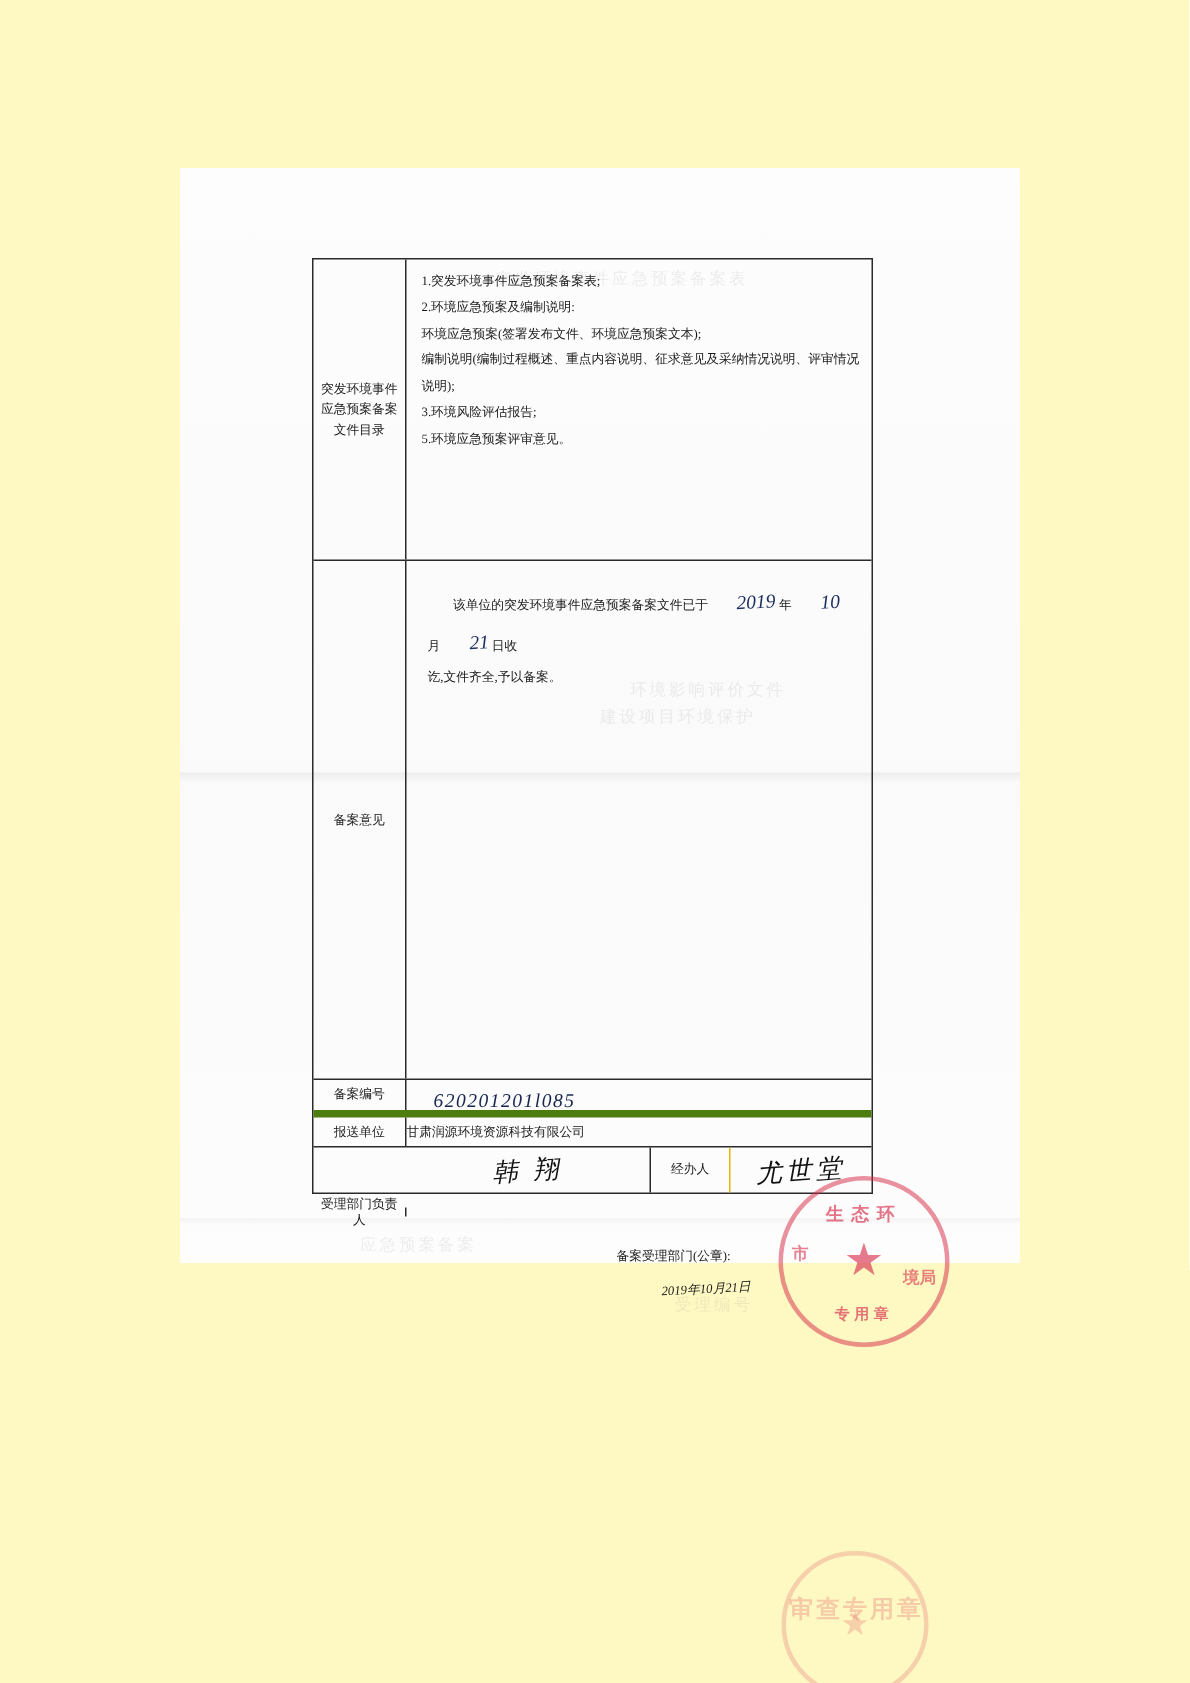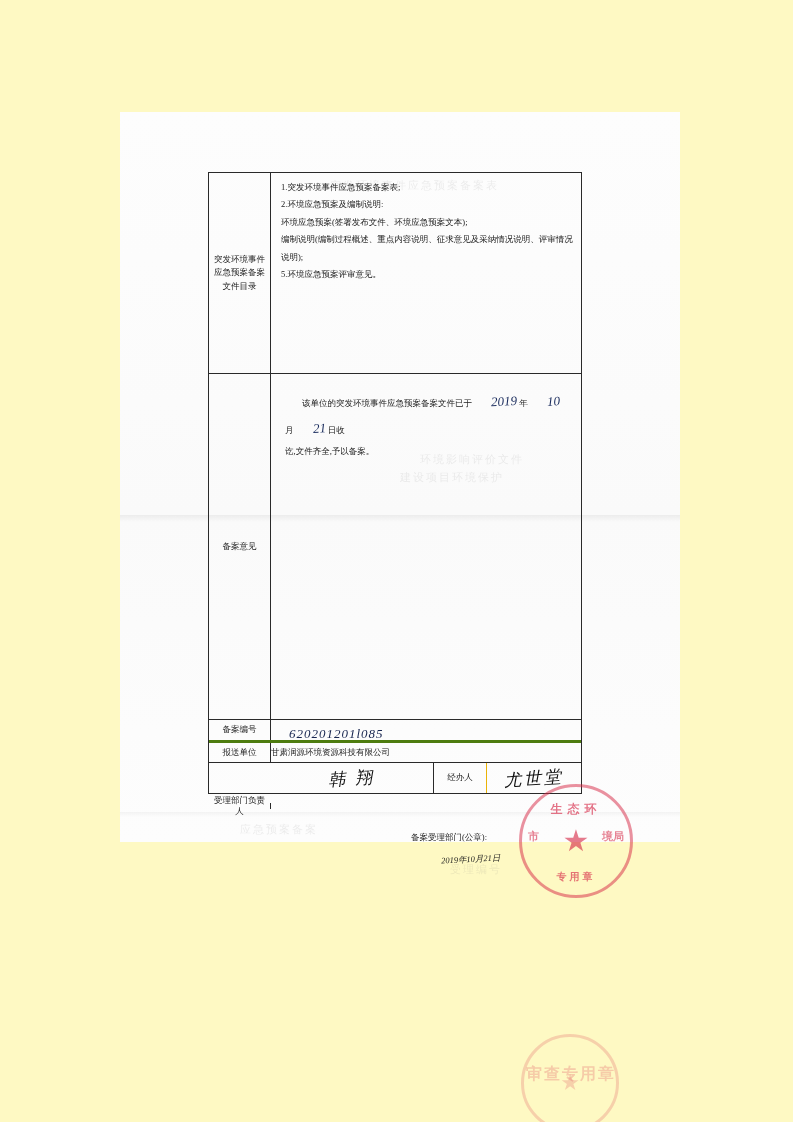--- a/index.html
+++ b/index.html
@@ -85,21 +85,21 @@
     flex: 1;
     padding: 6px 8px 6px 10px;
     box-sizing: border-box;
     font-size: 8.5px;
     line-height: 2.05;
     color: #1a1a1a;
   }
 
   .row-doclist { border-bottom: 1px solid #2a2a2a; min-height: 200px; }
   .row-opinion { border-bottom: 1px solid #2a2a2a; min-height: 345px; position: relative; }
-  .row-number  { border-bottom: 3px solid #4d7c0f; height: 20px; }
+  .row-number  { border-bottom: 5px solid #4d7c0f; height: 20px; }
   .row-sender  { border-bottom: 1px solid #2a2a2a; height: 19px; }
   .row-head    { height: 30px; }
 
   .row-opinion .cell-label { align-items: center; }
   .opinion-body {
     flex: 1;
     position: relative;
     padding: 14px 14px 0 14px;
     box-sizing: border-box;
     font-size: 8.5px;
@@ -165,21 +165,21 @@
   .seal .arc-t { top: 10px; }
   .seal .arc-b { bottom: 8px; font-size: 10px; letter-spacing: 3px; }
   .seal .side-l, .seal .side-r {
     position: absolute;
     top: 38px;
     color: rgba(214,40,70,0.7);
     font-size: 11px;
     font-weight: bold;
   }
   .seal .side-l { left: 6px; }
-  .seal .side-r { right: 6px; }
+  .seal .side-r { right: 6px; margin-top: 16px; }
 
   
   .seal-ghost {
     position: absolute;
     left: 250px;
     top: 660px;
     width: 92px;
     height: 92px;
     border: 3px solid rgba(214,40,70,0.30);
     border-radius: 50%;
@@ -280,20 +280,21 @@
 
   <div class="form">
 
     <div class="row row-doclist">
       <div class="cell-label">突发环境事件应急预案备案文件目录</div>
       <div class="cell-body">
         <div>1.突发环境事件应急预案备案表;</div>
         <div>2.环境应急预案及编制说明:</div>
         <div>环境应急预案(签署发布文件、环境应急预案文本);</div>
         <div>编制说明(编制过程概述、重点内容说明、征求意见及采纳情况说明、评审情况说明);</div>
+        <div>3.环境风险评估报告;</div>
         <div>5.环境应急预案评审意见。</div>
       </div>
     </div>
 
     <div class="row row-opinion">
       <div class="cell-label">备案意见</div>
       <div class="opinion-body">
         <div class="opinion-para">
           <span>该单位的突发环境事件应急预案备案文件已于</span>
           <span class="handwrite hw-blue">2019</span>

